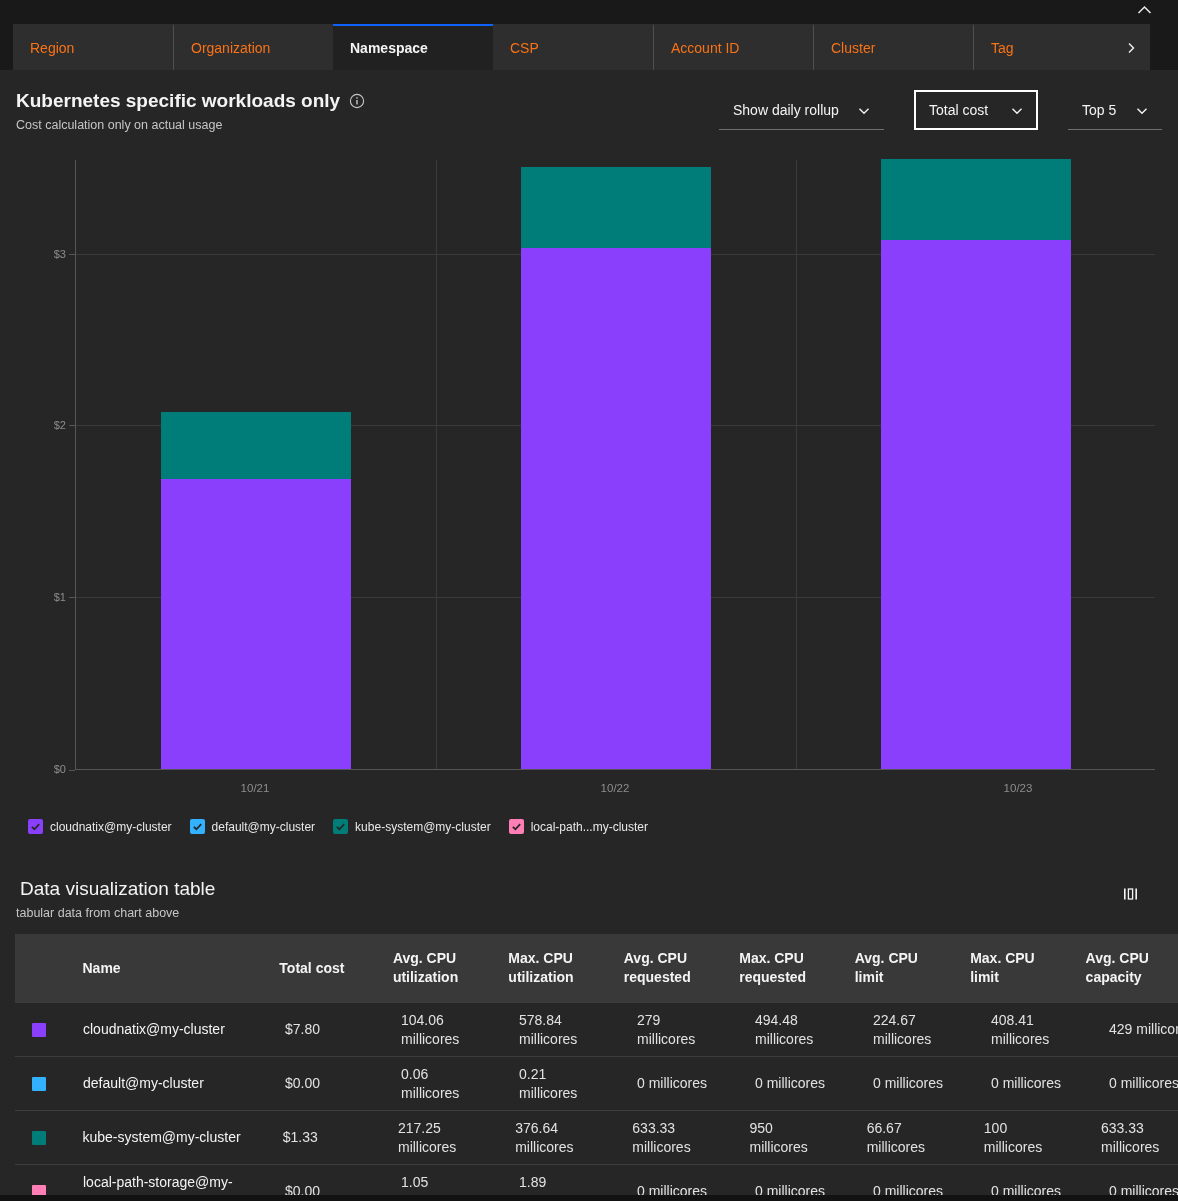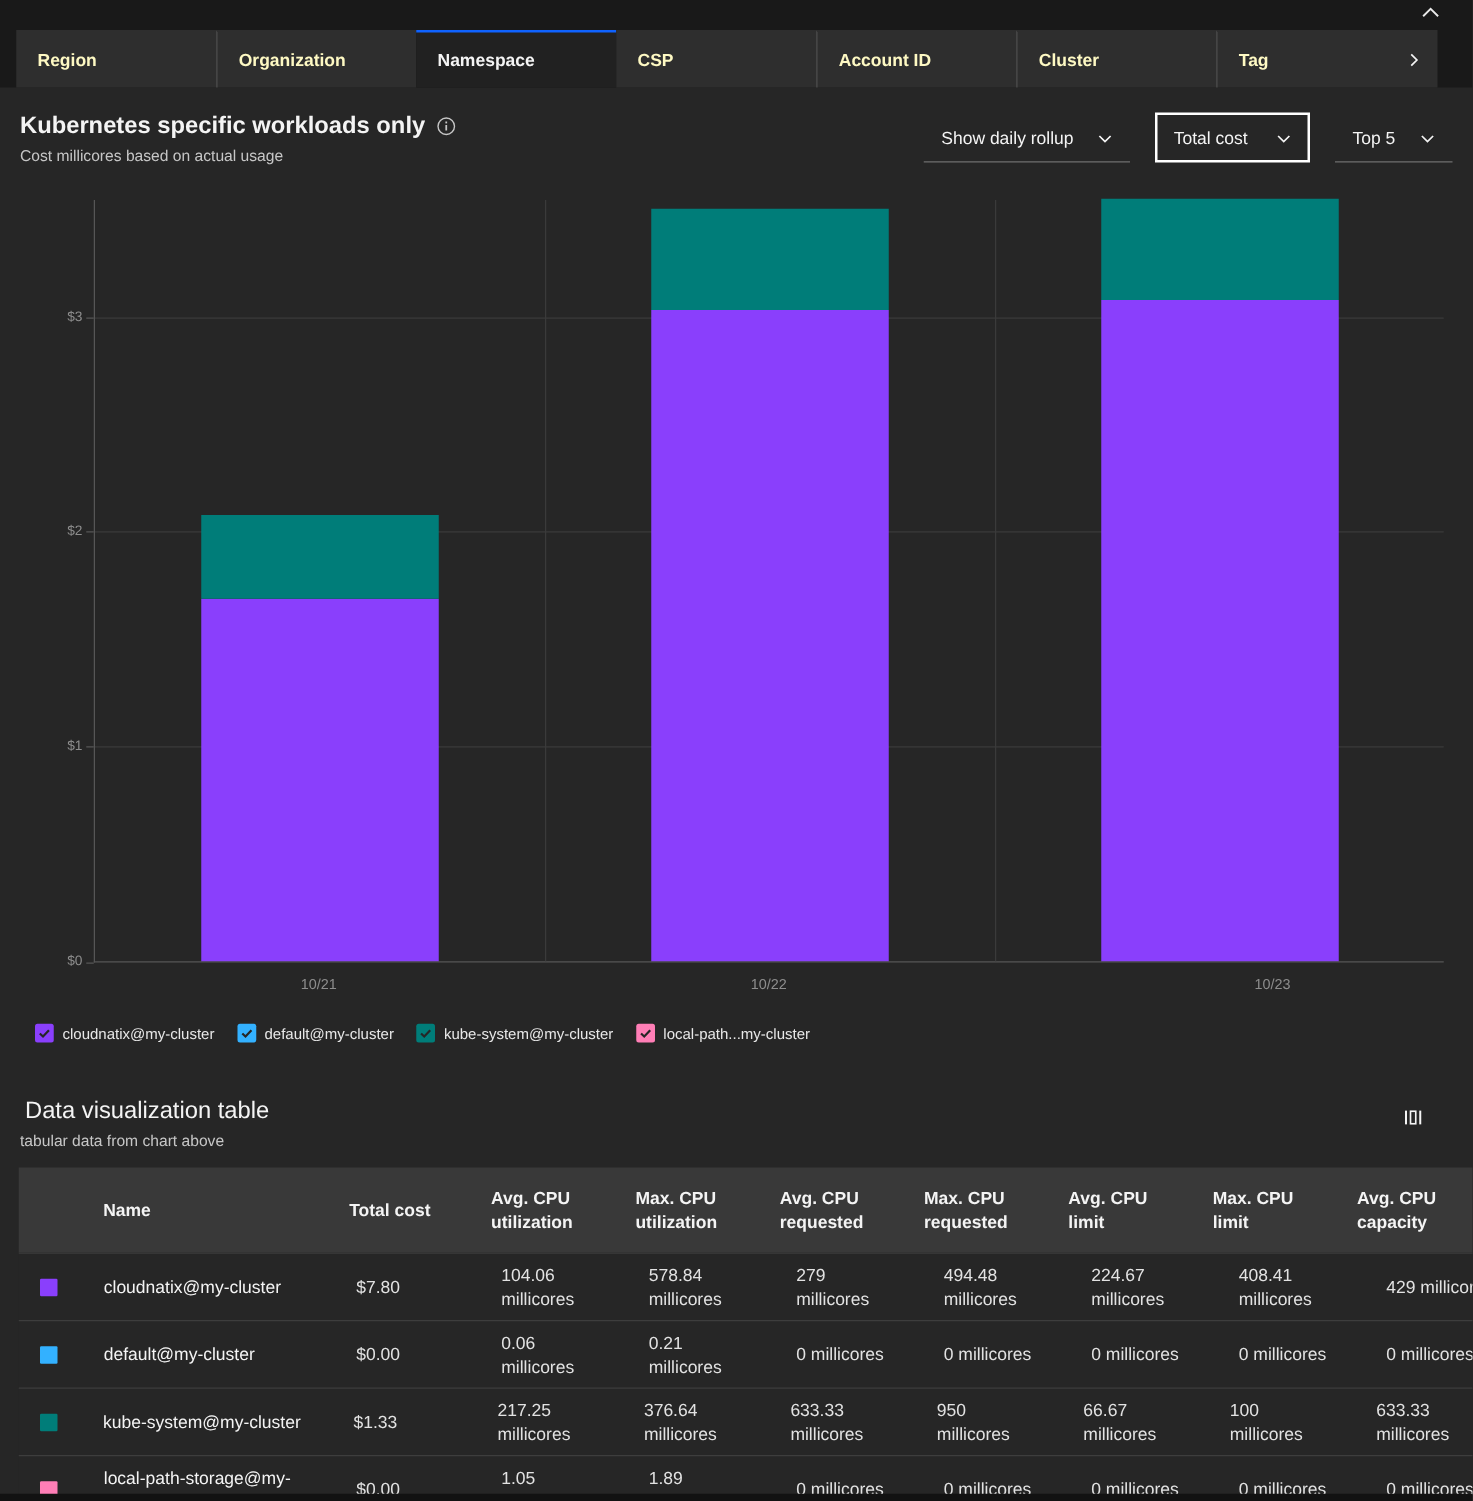--- a/index.html
+++ b/index.html
@@ -9,30 +9,30 @@
     background:#262626; color:#f4f4f4;
     font-family:"Liberation Sans","DejaVu Sans",sans-serif;
   }
   
   .topstrip { height:24px; background:#191919; position:relative; }
   .iconbtn { background:none; border:none; padding:0; cursor:pointer; display:flex; align-items:center; }
   .scroll-top { position:absolute; right:26px; top:5px; }
   
   .tabbar { height:46px; background:#191919; display:flex; padding-left:13px; }
   .tab { height:46px; display:flex; align-items:center; padding-left:17px; padding-right:12px;
-         background:#2e2e2e; color:#fef9c3; font-size:14px; cursor:pointer;
-         border-top:2px solid transparent;font-weight:bold; }
+         background:#2e2e2e; color:#f97316; font-size:14px; cursor:pointer;
+         border-top:2px solid transparent; }
   .tab.sep { border-left:1px solid #4f4f4f; }
   .tab.selected { background:#212121; color:#f4f4f4; font-weight:700; }
   .tab-chevron { margin-left:auto; display:flex; }
   
   .chart-header { height:90px; padding:20px 16px 4px 16px; display:flex; justify-content:space-between; }
   .chart-title-row { margin:0; font-size:19px; font-weight:600; display:flex; align-items:center; gap:9px; }
   .subtitle { font-size:12.5px; color:#c6c6c6; margin-top:6px; }
-  .controls { display:flex; gap:20px; align-items:flex-start; }
+  .controls { display:flex; gap:30px; align-items:flex-start; }
   .control { height:40px; display:flex; align-items:center; justify-content:space-between;
              padding:0 14px; gap:12px; border-bottom:1px solid #6f6f6f; font-size:14px;
              color:#f4f4f4; cursor:pointer; }
   .control.focused { border:2px solid #ffffff; padding:0 13px; }
   
   .chart-area { position:relative; height:645px; }
   .plot { position:absolute; left:75px; top:0; width:1080px; height:610px;
           border-left:1px solid #565656; border-bottom:1px solid #565656; }
   .gridline { position:absolute; left:0; width:100%; height:1px; background:#3a3a3a; }
   .vline { position:absolute; top:0; height:100%; width:1px; background:#3a3a3a; }
@@ -104,21 +104,21 @@
     <h1 class="chart-title-row">
       <span>Kubernetes specific workloads only</span>
       <span class="iconbtn">
         <svg width="16" height="16" viewBox="0 0 16 16">
             <circle cx="8" cy="8" r="6.6" fill="none" stroke="#c6c6c6" stroke-width="1.1"></circle>
             <rect x="7.3" y="7" width="1.4" height="4.4" fill="#c6c6c6"></rect>
             <rect x="7.3" y="4.2" width="1.4" height="1.5" fill="#c6c6c6"></rect>
           </svg>
       </span>
     </h1>
-    <div class="subtitle">Cost millicores based on actual usage</div>
+    <div class="subtitle">Cost calculation only on actual usage</div>
   </div>
   <div class="controls" id="controls">
       <div class="control" style="width: 165px;">
         <span class="control-label">Show daily rollup</span>
         <span class="control-chevron"><svg width="12" height="8" viewBox="0 0 12 8">
             <path d="M1.5 1.8 L6 6.3 L10.5 1.8" fill="none" stroke="#f4f4f4" stroke-width="1.4"></path>
           </svg></span>
       </div>
       <div class="control focused" style="width: 124px;">
         <span class="control-label">Total cost</span>

